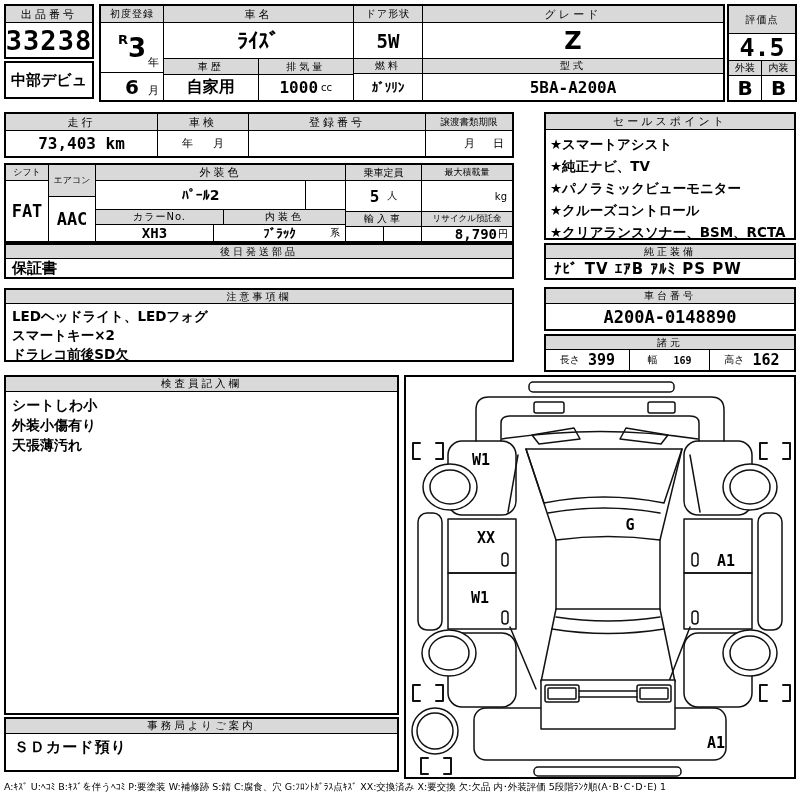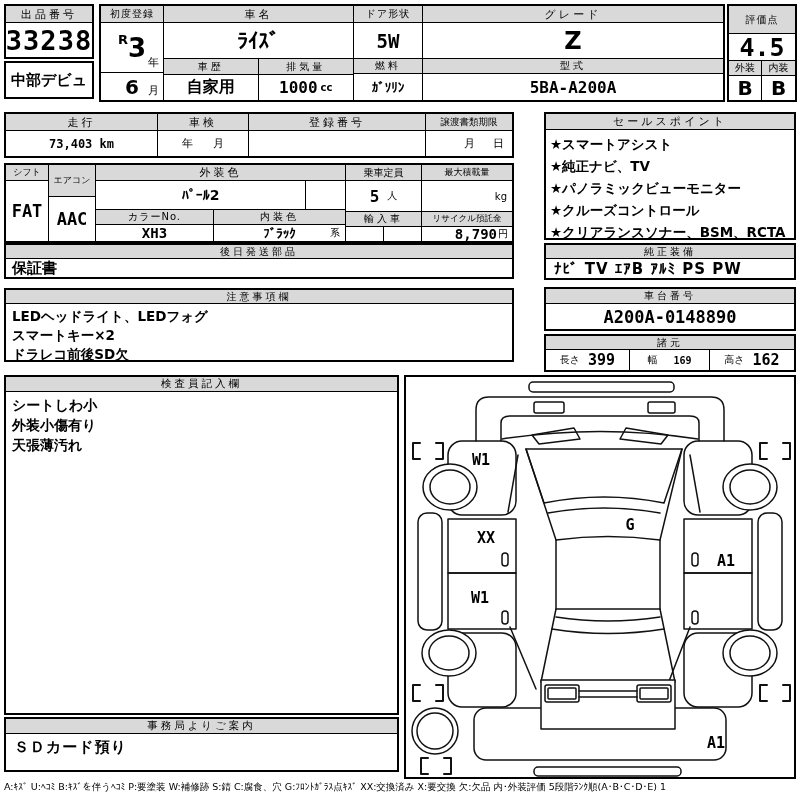--- a/index.html
+++ b/index.html
@@ -57,21 +57,21 @@
       <div class="cell" style="height:35px;font-size:21px">ﾗｲｽﾞ</div>
       <div class="hrow" style="flex:1;border-top:1.5px solid #000">
         <div class="col" style="width:50%">
           <div class="hdr" style="height:16px;font-size:10px">車歴</div>
           <div class="cell" style="flex:1;font-size:16px">自家用</div>
         </div>
         <div class="col last" style="width:50%">
           <div class="hdr" style="height:16px;font-size:10px">排気量</div>
           <div class="cell" style="flex:1">
             <span class="mono" style="font-size:16px">1000</span>
-            <span style="font-size:10px;font-weight:bold;margin-left:3px">cc</span>
+            <span style="font-size:10px;font-weight:normal;margin-left:3px">cc</span>
           </div>
         </div>
       </div>
     </div>
     <div class="col" style="width:69px">
       <div class="hdr" style="height:17px;font-size:10px;letter-spacing:1px">ドア形状</div>
       <div class="cell mono" style="height:35px;font-size:19px">5W</div>
       <div class="hdr" style="height:16px;font-size:10px;border-top:1.5px solid #000">燃料</div>
       <div class="cell" style="flex:1;font-size:13px">ｶﾞｿﾘﾝ</div>
     </div>
@@ -92,21 +92,21 @@
     </div>
     <div class="hrow" style="flex:1">
       <div class="cell" style="width:50%;font-size:20px;border-right:1.5px solid #000">B</div>
       <div class="cell" style="width:50%;font-size:20px">B</div>
     </div>
   </div>
 
   <div class="box hrow" style="left:4px;top:112px;width:510px;height:46px">
     <div class="col" style="width:152px">
       <div class="hdr" style="height:17px">走行</div>
-      <div class="cell mono" style="flex:1;font-size:12px">73,403 km</div>
+      <div class="cell mono" style="flex:1;font-size:16px">73,403 km</div>
     </div>
     <div class="col" style="width:91px">
       <div class="hdr" style="height:17px">車検</div>
       <div class="cell" style="flex:1;font-weight:normal;font-size:11px;gap:20px">
         <span>年</span>
         <span>月</span>
       </div>
     </div>
     <div class="col" style="width:177px">
       <div class="hdr" style="height:17px">登録番号</div>
@@ -130,21 +130,21 @@
       <div class="hdr" style="height:32px;font-size:9px;letter-spacing:0">エアコン</div>
       <div class="cell mono" style="flex:1;font-size:17px">AAC</div>
     </div>
     <div class="col" style="width:250px">
       <div class="hdr" style="height:16px">外装色</div>
       <div class="hrow" style="height:30px">
         <div class="cell" style="width:210px;font-size:14px;border-right:1.5px solid #000">ﾊﾟｰﾙ2</div>
         <div class="cell" style="flex:1"></div>
       </div>
       <div class="hrow" style="height:16px;border-top:1.5px solid #000">
-        <div class="hdr" style="width:118px;font-size:10px;letter-spacing:1px;border-right:1.5px solid #000">カラーNo.</div>
+        <div class="hdr" style="width:128px;font-size:10px;letter-spacing:1px;border-right:1.5px solid #000">カラーNo.</div>
         <div class="hdr" style="flex:1;font-size:10px">内装色</div>
       </div>
       <div class="hrow" style="flex:1">
         <div class="cell mono" style="width:118px;font-size:14px;border-right:1.5px solid #000">XH3</div>
         <div class="cell rel" style="flex:1;font-size:13px">
           <span>ﾌﾞﾗｯｸ</span>
           <span style="position:absolute;right:5px;bottom:1px;font-size:10px;font-weight:normal">系</span>
         </div>
       </div>
     </div>

